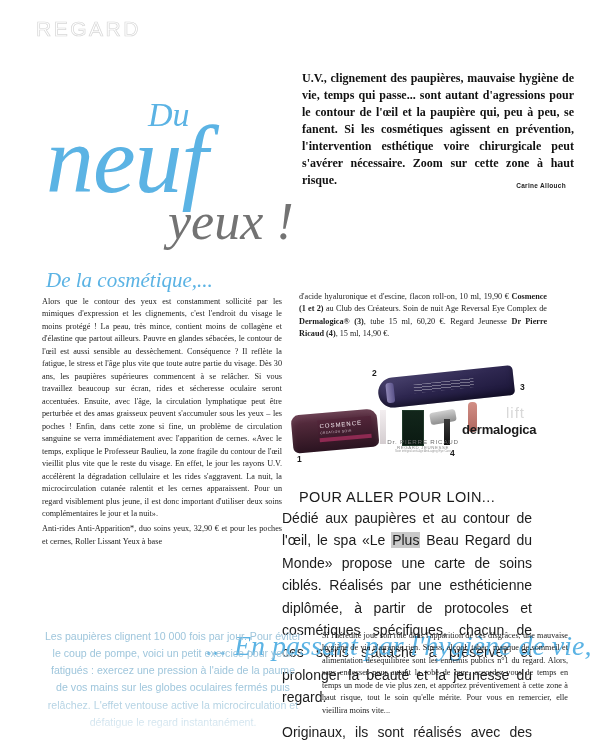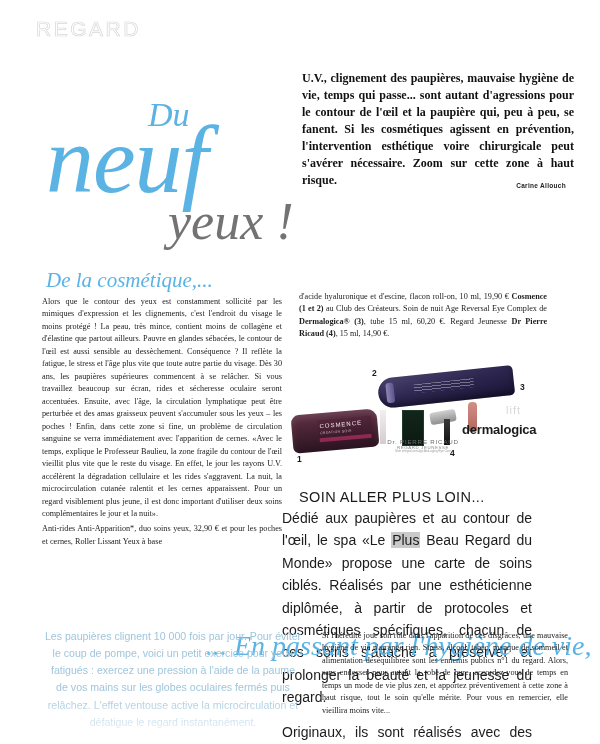--- a/index.html
+++ b/index.html
@@ -364,21 +364,21 @@
     font-weight: bold;
     font-size: 13px;
     letter-spacing: -0.2px;
     color: #1a1a1a;
   }
   .prod-ghost {
     position: absolute;
     left: 214px;
     top: 38px;
     font-family: "Liberation Sans", sans-serif;
-    font-size: 11px;
+    font-size: 15px;
     color: #d8d8d8;
     letter-spacing: 1px;
   }
   .callout {
     position: absolute;
     font-family: "Liberation Sans", sans-serif;
     font-weight: bold;
     font-size: 8.5px;
     color: #1a1a1a;
   }
@@ -436,21 +436,21 @@
 Anti-aging Eye Care</div>
     </div>
     <div class="prod-derma">dermalogica</div>
     <div class="prod-ghost">lift</div>
     <div class="callout" id="callout-1">1</div>
     <div class="callout" id="callout-2">2</div>
     <div class="callout" id="callout-3">3</div>
     <div class="callout" id="callout-4">4</div>
   </div>
 
-  <div class="sec-head-sans" id="sec-pour-aller">SOIN ALLER PLUS LOIN...</div>
+  <div class="sec-head-sans" id="sec-pour-aller">POUR ALLER POUR LOIN...</div>
 
   <div id="col-pour-aller">
     <p><span>Dédié aux paupières et au contour de l'œil, le spa «Le </span><span class="hl-box">Plus</span><span> Beau Regard du Monde» propose une carte de soins ciblés. Réalisés par une esthéticienne diplômée, à partir de protocoles et cosmétiques spécifiques, chacun de ces soins s'attache à préserver et prolonger la beauté et la jeunesse du regard.</span></p>
     <p>Originaux, ils sont réalisés avec des cosmétiques de «niche» : Apot.care et Aromatherapy Associates.</p>
   </div>
 
   <div class="sec-head" id="sec-hygiene">... En passant par l'hygiène de vie,</div>
 
   <div id="pullquote">Les paupières clignent 10 000 fois par jour. Pour éviter le coup de pompe, voici un petit exercice pour yeux fatigués : exercez une pression à l'aide de la paume de vos mains sur les globes oculaires fermés puis relâchez. L'effet ventouse active la microcirculation et défatigue le regard instantanément.</div>
 

